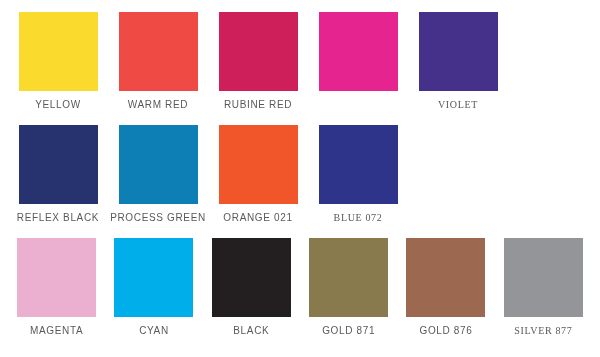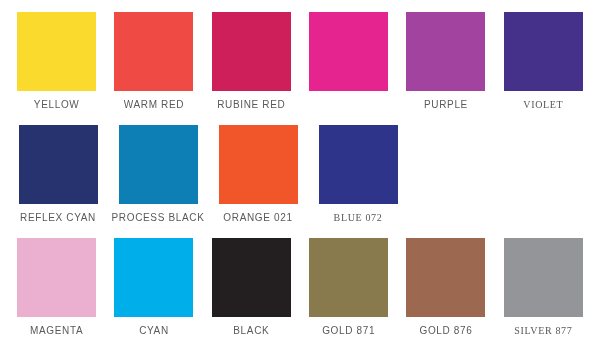--- a/index.html
+++ b/index.html
@@ -70,36 +70,32 @@
         <span class="swatch-label">WARM RED</span>
       </div>
       <div class="swatch-cell">
         <span class="swatch-chip" style="background: rgb(206, 31, 91);"></span>
         <span class="swatch-label">RUBINE RED</span>
       </div>
       <div class="swatch-cell">
         <span class="swatch-chip" style="background: rgb(230, 36, 144);"></span>
       </div>
       <div class="swatch-cell">
-        <span class="swatch-chip" style="background: rgb(163, 67, 160);"></span>
-        <span class="swatch-label">PURPLE</span>
-      </div>
-      <div class="swatch-cell">
         <span class="swatch-chip" style="background: rgb(69, 49, 137);"></span>
         <span class="swatch-label">VIOLET</span>
       </div>
     </div>
     <div class="swatch-row">
       <div class="swatch-cell">
         <span class="swatch-chip" style="background: rgb(39, 51, 110);"></span>
-        <span class="swatch-label">REFLEX CYAN</span>
+        <span class="swatch-label">REFLEX BLACK</span>
       </div>
       <div class="swatch-cell">
         <span class="swatch-chip" style="background: rgb(14, 127, 180);"></span>
-        <span class="swatch-label">PROCESS BLACK</span>
+        <span class="swatch-label">PROCESS GREEN</span>
       </div>
       <div class="swatch-cell">
         <span class="swatch-chip" style="background: rgb(241, 86, 43);"></span>
         <span class="swatch-label">ORANGE 021</span>
       </div>
       <div class="swatch-cell">
         <span class="swatch-chip" style="background: rgb(46, 52, 137);"></span>
         <span class="swatch-label">BLUE 072</span>
       </div>
     </div>

